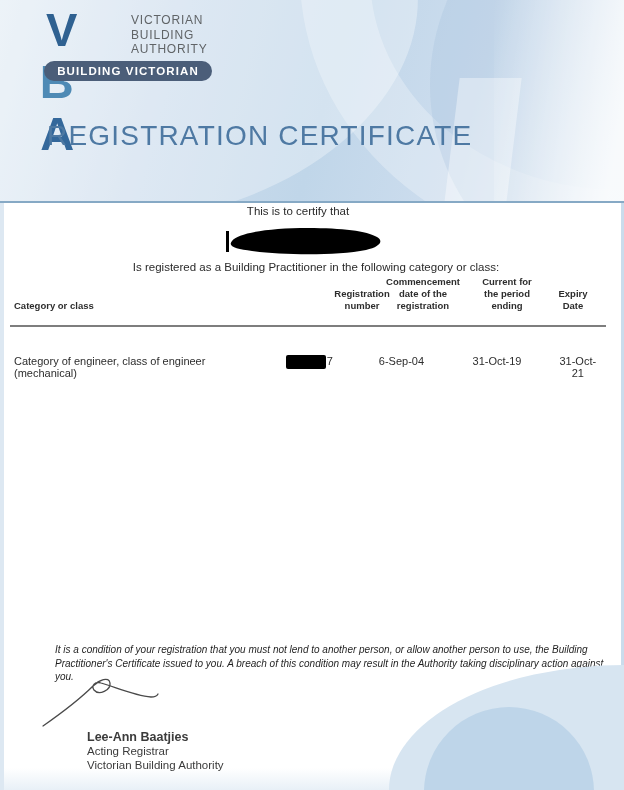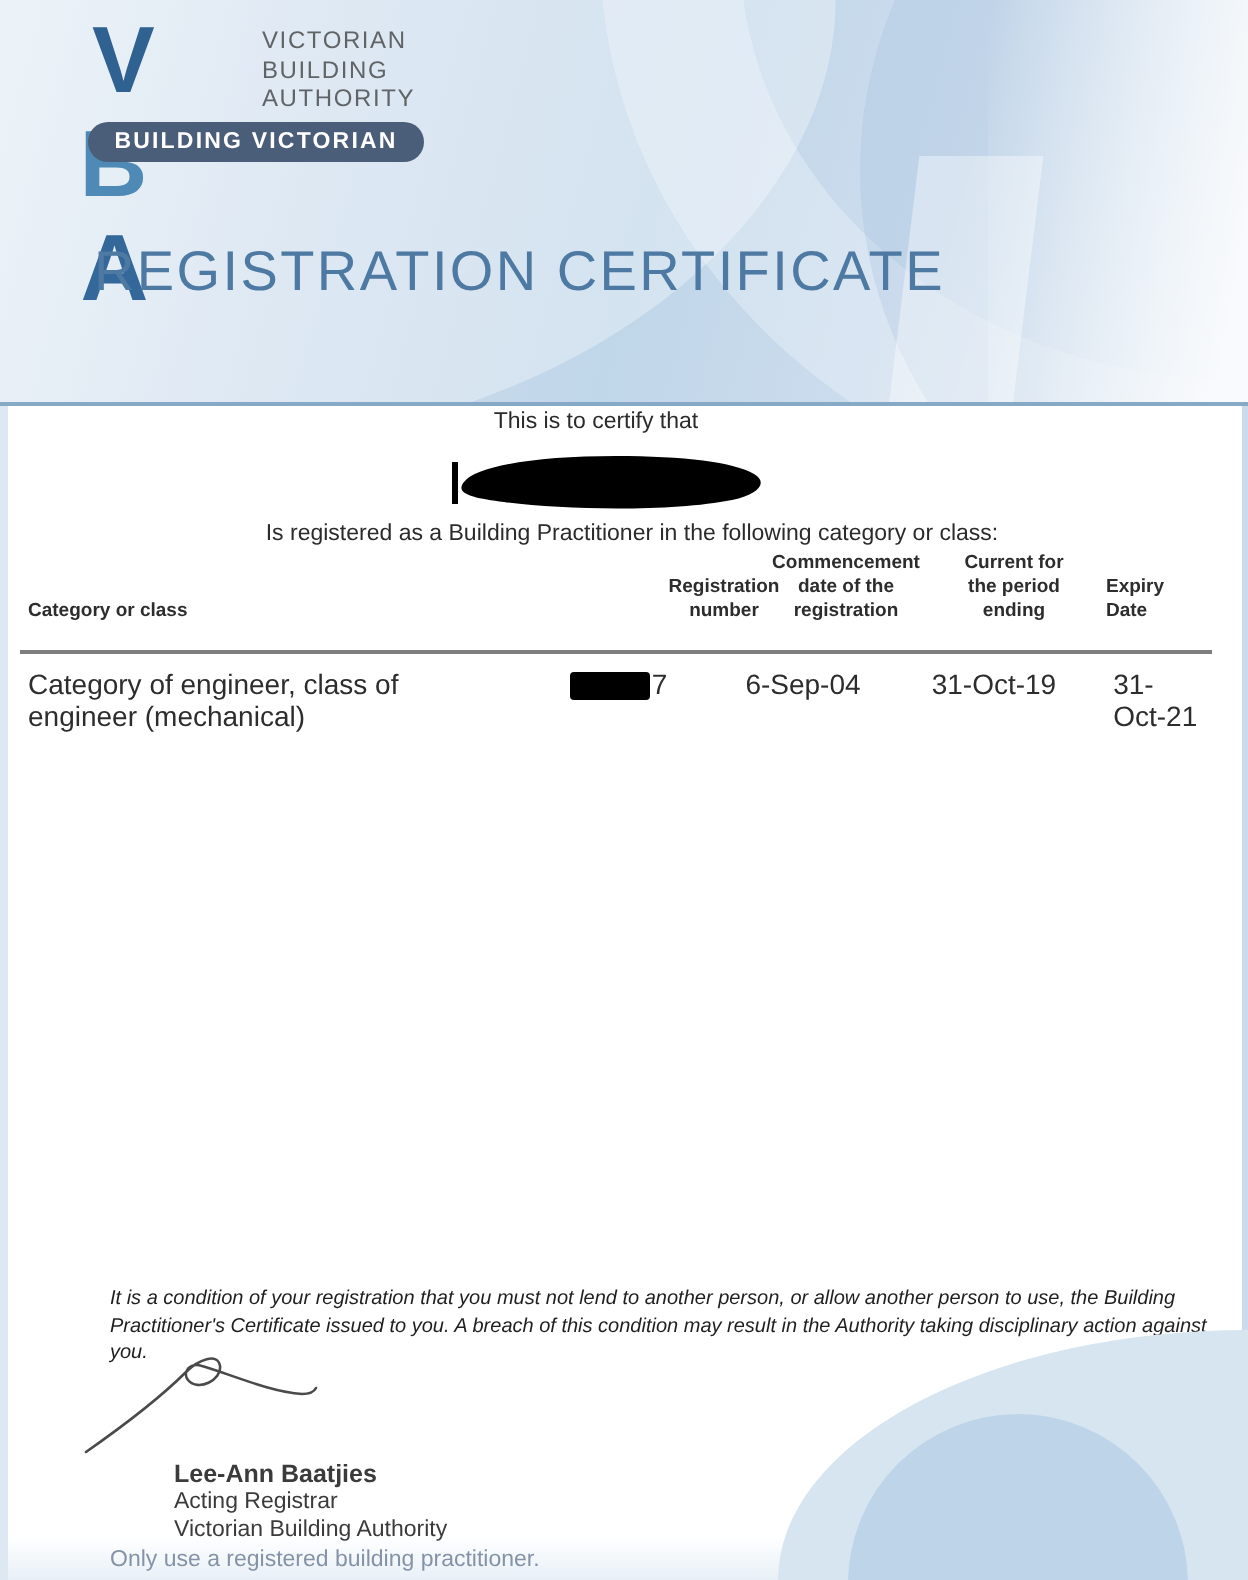--- a/index.html
+++ b/index.html
@@ -42,26 +42,26 @@
   .bottom-tint{position:absolute;left:4px;bottom:0;width:430px;height:22px;
                background:linear-gradient(rgba(233,240,248,0),#e8f0f7);}
 
   .certify-line{position:absolute;left:0;top:205px;width:596px;text-align:center;font-size:11.5px;color:#2b2b2b;}
   .name-redaction{position:absolute;left:226px;top:227px;}
   .registered-line{position:absolute;left:0;top:261px;width:632px;text-align:center;font-size:11.5px;color:#2b2b2b;}
 
   
   .tbl-head{position:absolute;left:14px;top:276px;width:585px;display:flex;align-items:flex-end;
             font-size:9.5px;font-weight:bold;color:#2d2d2d;line-height:12px;}
-  .tbl-row{position:absolute;left:14px;top:334px;width:585px;display:flex;font-size:14px;color:#2d2d2d;gap:27px;}
+  .tbl-row{position:absolute;left:14px;top:355px;width:585px;display:flex;font-size:11px;color:#2d2d2d;gap:27px;}
   .c1{width:293px;text-align:left;}
   .c2{width:72px;text-align:center;}
   .c3{width:88px;text-align:center;}
   .c4{width:80px;text-align:center;}
-  .c5{width:52px;text-align:left;}
+  .c5{width:52px;text-align:center;}
   .hc{margin:0 auto;}
   .hc2{width:60px;margin-left:25px;}.hc3{width:80px;}.hc4{width:66px;}.hc5{width:40px;}
   .tbl-line{position:absolute;left:10px;top:325px;width:596px;height:2px;background:#7e7e7e;}
   .reg-redaction{display:inline-block;width:40px;height:14px;background:#000;border-radius:2px;vertical-align:middle;margin-right:1px;}
 
   
   .condition{position:absolute;left:55px;top:643px;width:555px;font-size:10px;font-style:italic;
              line-height:13.5px;color:#1f1f1f;}
   .signature{position:absolute;left:35px;top:674px;}
   .sig-block{position:absolute;left:55px;top:730px;color:#3b3b3b;margin-left:32px;}
@@ -150,19 +150,18 @@
       <path d="M8,52 C28,38 46,24 58,12 C64,6 74,2 75,9 C76,16 64,22 59,16 C56,12 60,7 66,9 C80,13 100,22 116,23 C120,23 122,22 123,20" fill="none" stroke="#4a4a4a" stroke-width="1.3" stroke-linecap="round"></path>
     </svg>
   </div>
 
   <div class="sig-block">
     <div class="sig-name">Lee-Ann Baatjies</div>
     <div class="sig-role">Acting Registrar</div>
     <div class="sig-org">Victorian Building Authority</div>
   </div>
 
-  <div class="advice">Only use a registered building practitioner.</div>
 
   <div class="blob">
     <div class="blob-inner"></div>
   </div>
 
 </div>
 
 </body></html>

